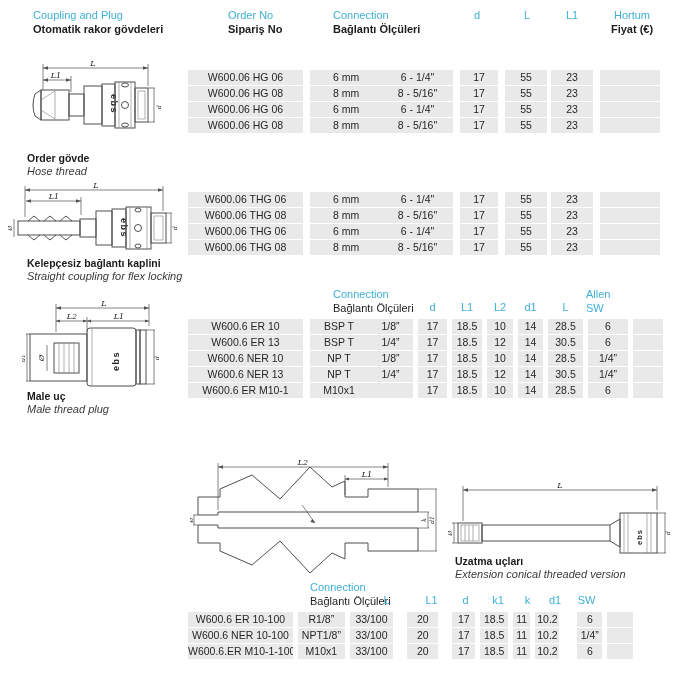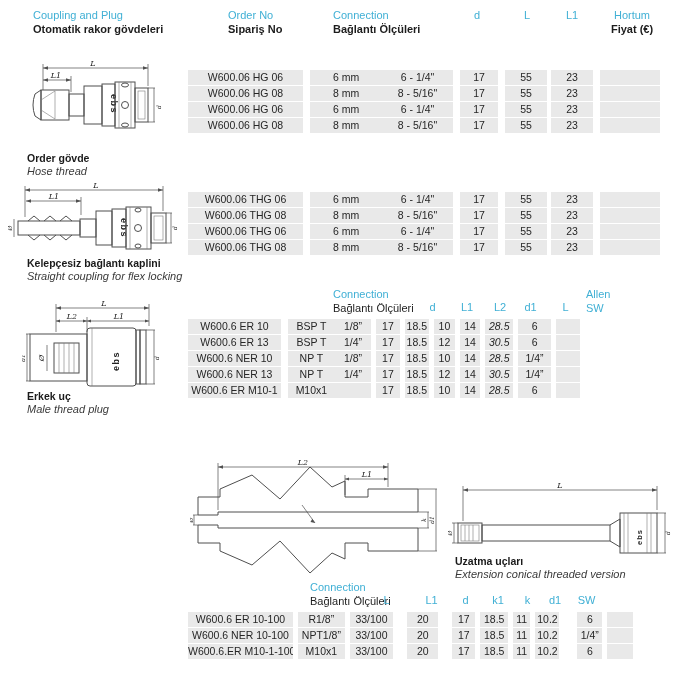--- a/index.html
+++ b/index.html
@@ -28,21 +28,21 @@
   .t-hg .c6{width:60px;}
 
   
   .t-er .c0{width:115px;margin-right:7px;}
   .t-er .c1{width:58px;}
   .t-er .c2{width:45px;margin-right:5px;}
   .t-er .c3{width:29px;margin-right:5px;}
   .t-er .c4{width:30px;margin-right:5px;}
   .t-er .c5{width:26px;margin-right:5px;}
   .t-er .c6{width:25px;margin-right:5px;}
-  .t-er .c7{width:35px;margin-right:5px;font-style:italic;}
+  .t-er .c7{width:35px;margin-right:5px;}
   .t-er .c8{width:40px;margin-right:5px;}
   .t-er .c9{width:30px;}
 
   
   .t-er100 .c0{width:114px;margin-right:5px;}
   .t-er100 .c1{width:51px;margin-right:5px;}
   .t-er100 .c2{width:47px;margin-right:14px;}
   .t-er100 .c3{width:34px;margin-right:14px;}
   .t-er100 .c4{width:25px;margin-right:5px;}
   .t-er100 .c5{width:30px;margin-right:5px;}
@@ -280,21 +280,21 @@
     <span>L1</span>
     <span>L2</span>
     <span>d1</span>
     <span>L</span>
   </div>
   <div class="abs" style="left:586px;top:287px;">
     <div class="collbl">Allen</div>
     <div class="collbl">SW</div>
   </div>
 
-  <div class="dtable t-er" style="left:188px;top:319px;width:392px;">
+  <div class="dtable t-er" style="left:188px;top:319px;width:475px;">
       <div class="trow">
         <span class="tc c0">W600.6 ER 10</span>
         <span class="tc c1">BSP T</span>
         <span class="tc c2">1/8”</span>
         <span class="tc c3">17</span>
         <span class="tc c4">18.5</span>
         <span class="tc c5">10</span>
         <span class="tc c6">14</span>
         <span class="tc c7">28.5</span>
         <span class="tc c8">6</span>
@@ -382,21 +382,21 @@
     <line class="thin" x1="70" y1="31" x2="70" y2="89"></line>
     <rect class="pln" x="114" y="33" width="4" height="54"></rect>
     <rect class="pln" x="118" y="33" width="6" height="54"></rect>
     <text class="brand" transform="translate(97,74) rotate(-90)">ebs</text>
     <line class="dln" x1="124" y1="33" x2="133" y2="33"></line>
       <line class="dln" x1="124" y1="87" x2="133" y2="87"></line>
     <line class="dln" x1="132" y1="33" x2="132" y2="87"></line>
     <text class="dimtxt-s" transform="translate(137,61) rotate(-90)" text-anchor="middle">d</text>
   </svg>
   <div class="abs" style="left:27px;top:390px;">
-    <div class="cap-tr">Erkek uç</div>
+    <div class="cap-tr">Male uç</div>
     <div class="cap-en">Male thread plug</div>
   </div>
 
   <svg class="abs" style="left:190px;top:455px;" width="250" height="125" viewBox="0 0 250 125">
     <defs>
         <pattern id="h4" width="6" height="6" patternUnits="userSpaceOnUse">
       <path d="M0,6 L6,0 M0,0 L6,6" stroke="#6a6a6a" stroke-width="0.5"></path>
         </pattern>
       </defs>
     <line class="dln" x1="28" y1="12" x2="198" y2="12"></line>

